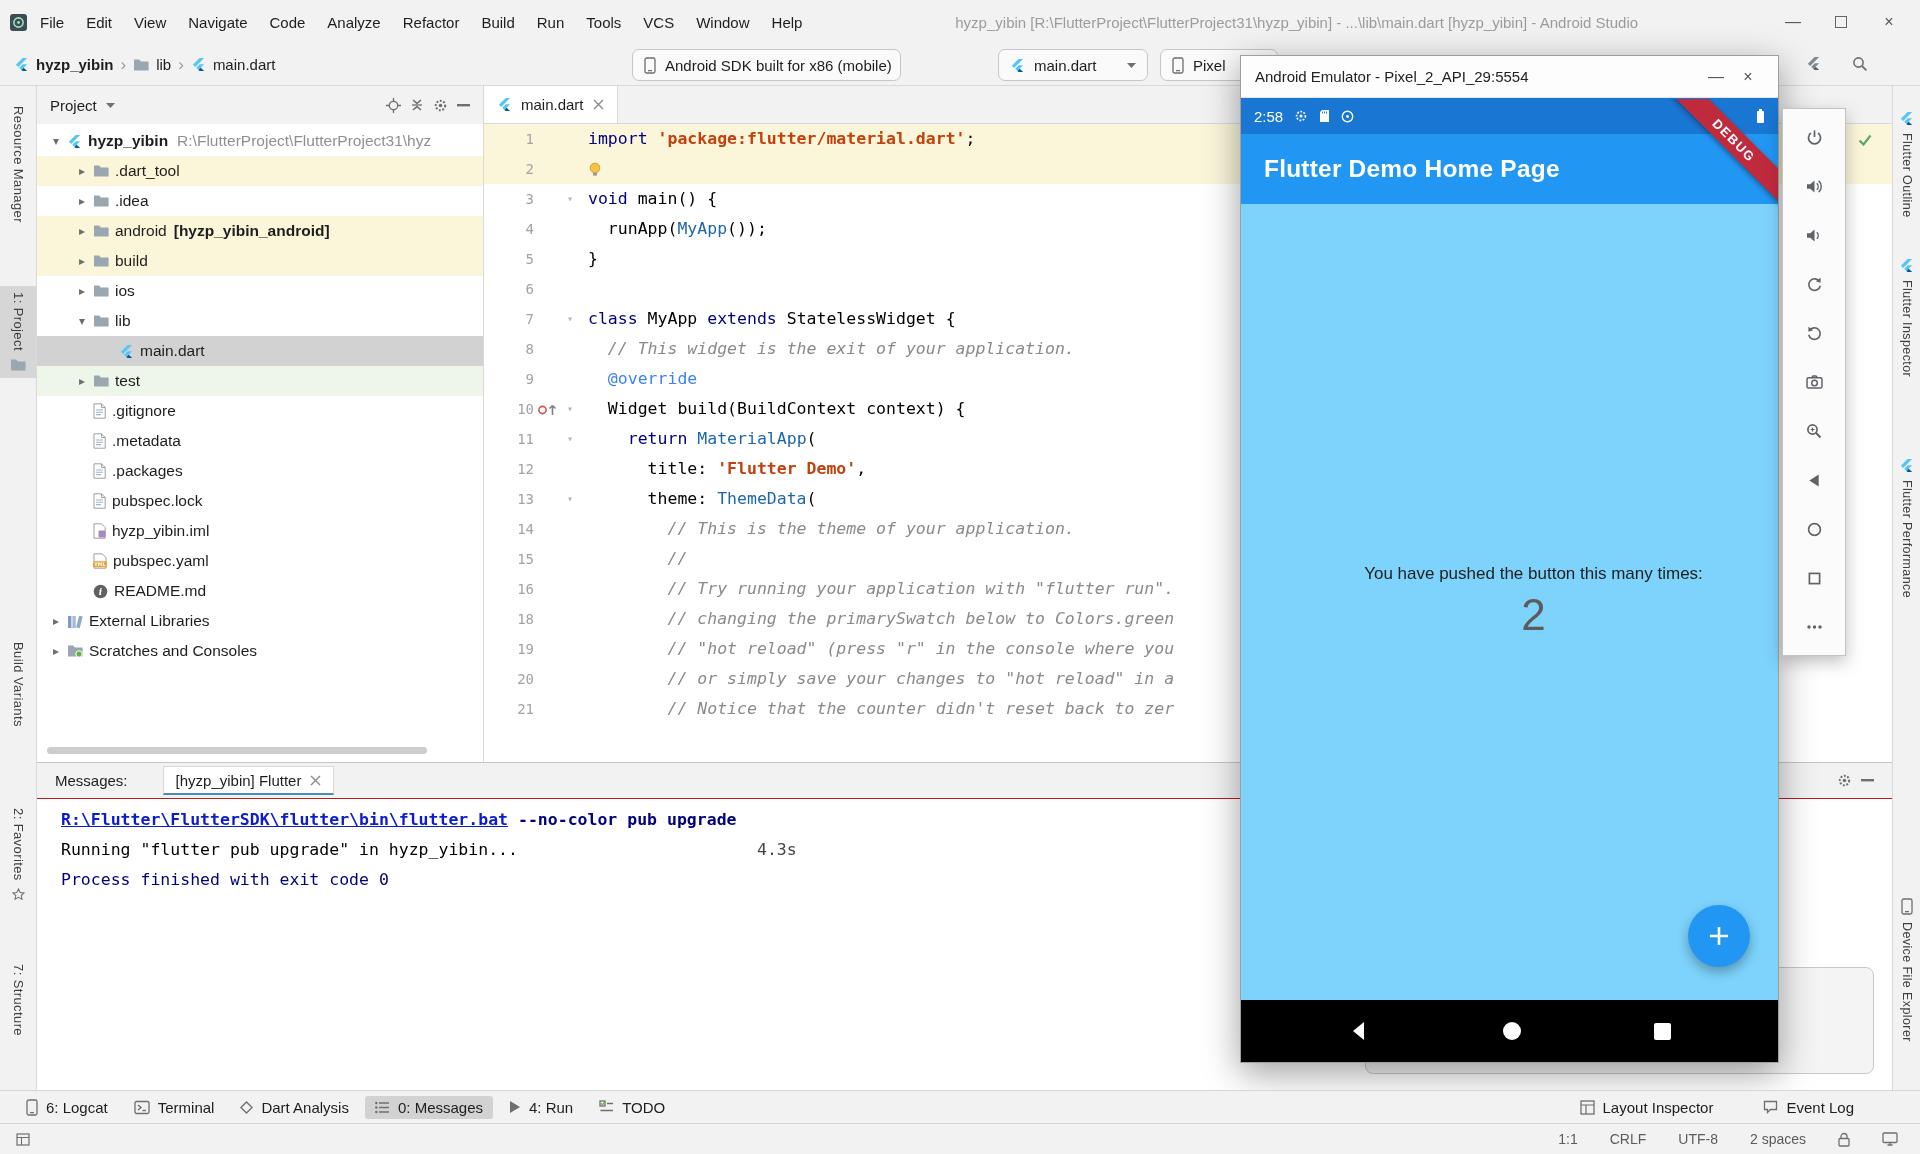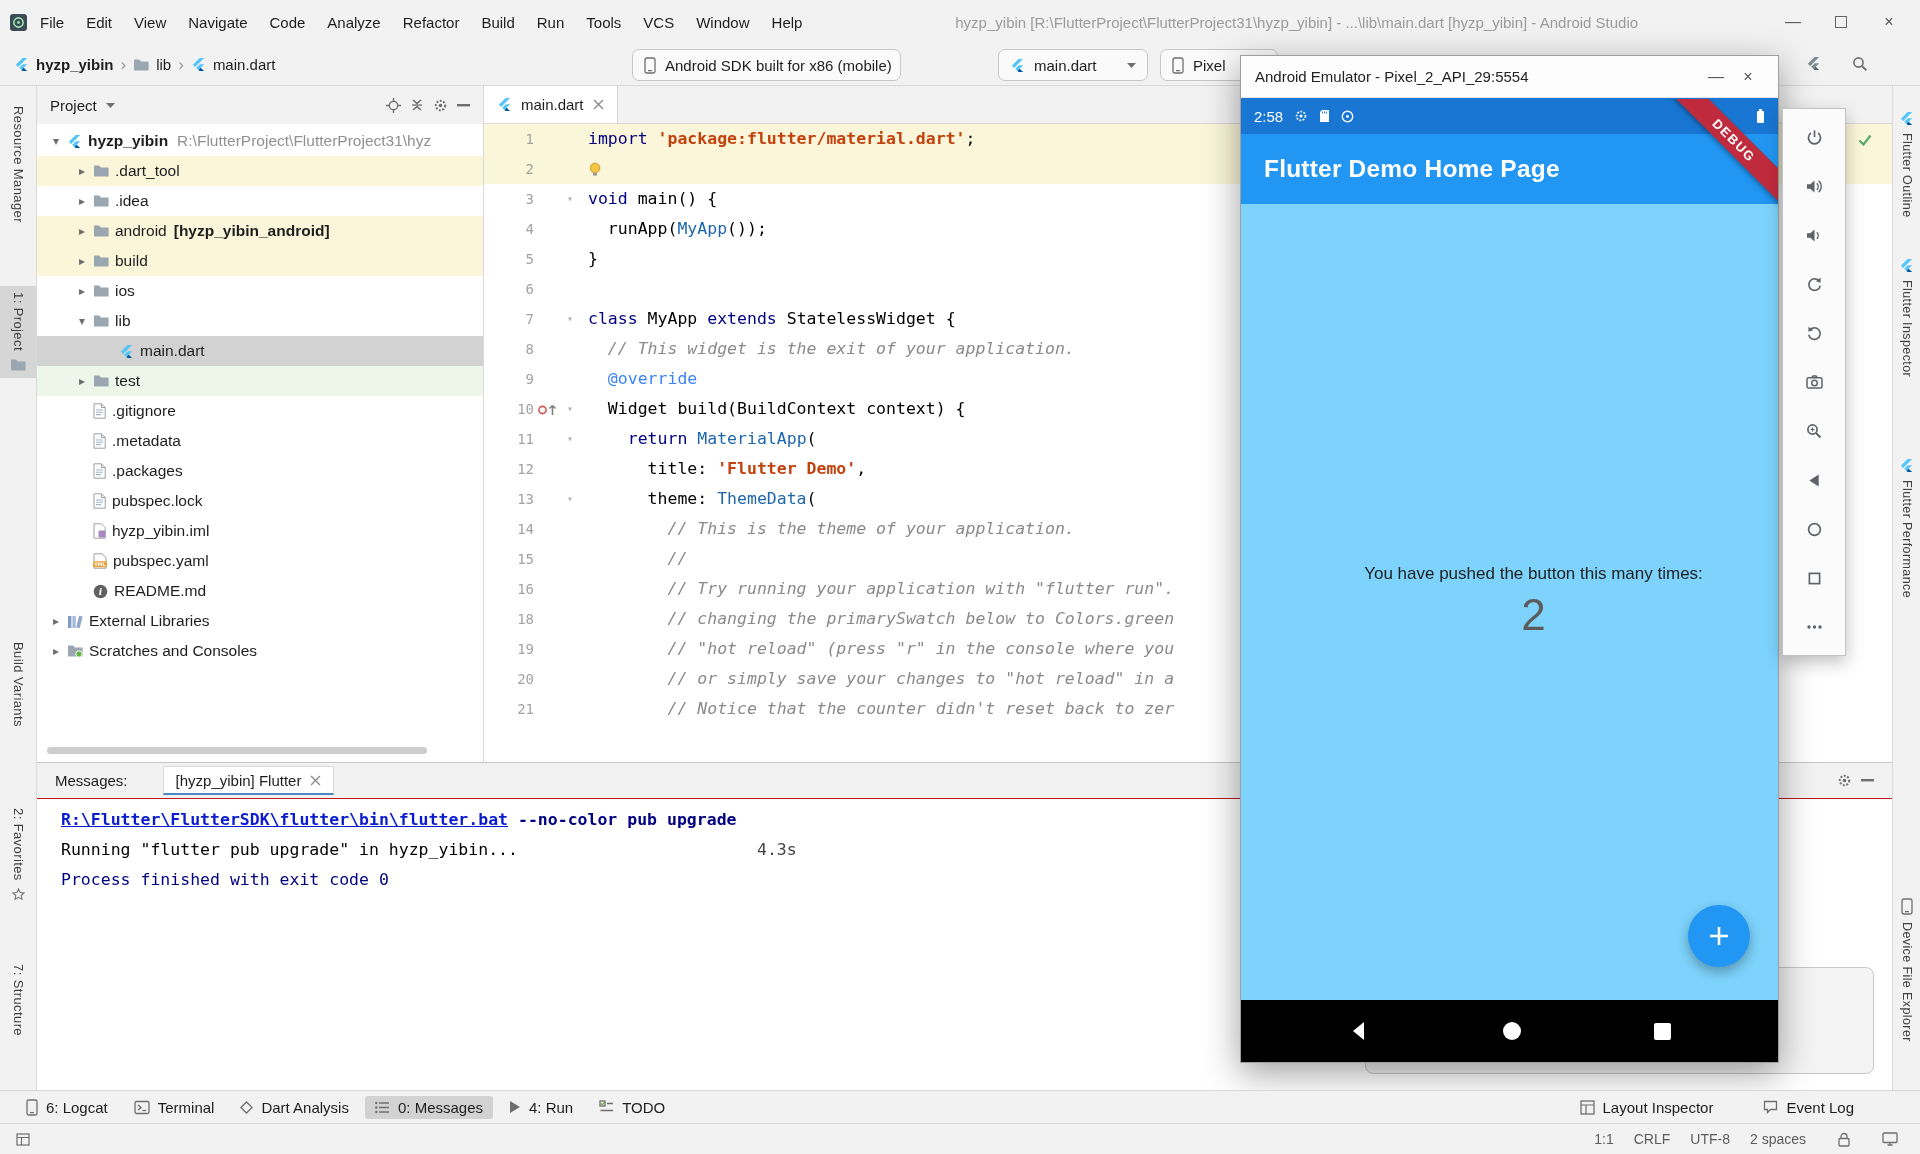--- a/index.html
+++ b/index.html
@@ -809,21 +809,21 @@
   </div>
 
   <div id="statusbar">
     <span class="ic">
         <svg width="14" height="13" viewBox="0 0 14 13">
           <rect x="1" y="1" width="12" height="11" fill="none" stroke="#6f6f6f" stroke-width="1.2"></rect>
           <path d="M1 4.5h12M5.5 4.5V12" stroke="#6f6f6f" stroke-width="1.1"></path>
         </svg>
       </span>
     <div class="sb-right">
-      <span id="sb-items" style="display:flex;gap:20px;">
+      <span id="sb-items" style="display:flex;gap:32px;">
           <span>1:1</span>
           <span>CRLF</span>
           <span>UTF-8</span>
           <span>2 spaces</span>
         </span>
       <span class="ic">
           <svg width="12" height="15" viewBox="0 0 12 15">
             <rect x="1" y="6.5" width="10" height="7.5" rx="1" fill="none" stroke="#6f6f6f" stroke-width="1.3"></rect>
             <path d="M3 6.5V4.5a3 3 0 0 1 6 0v2" fill="none" stroke="#6f6f6f" stroke-width="1.3"></path>
           </svg>

